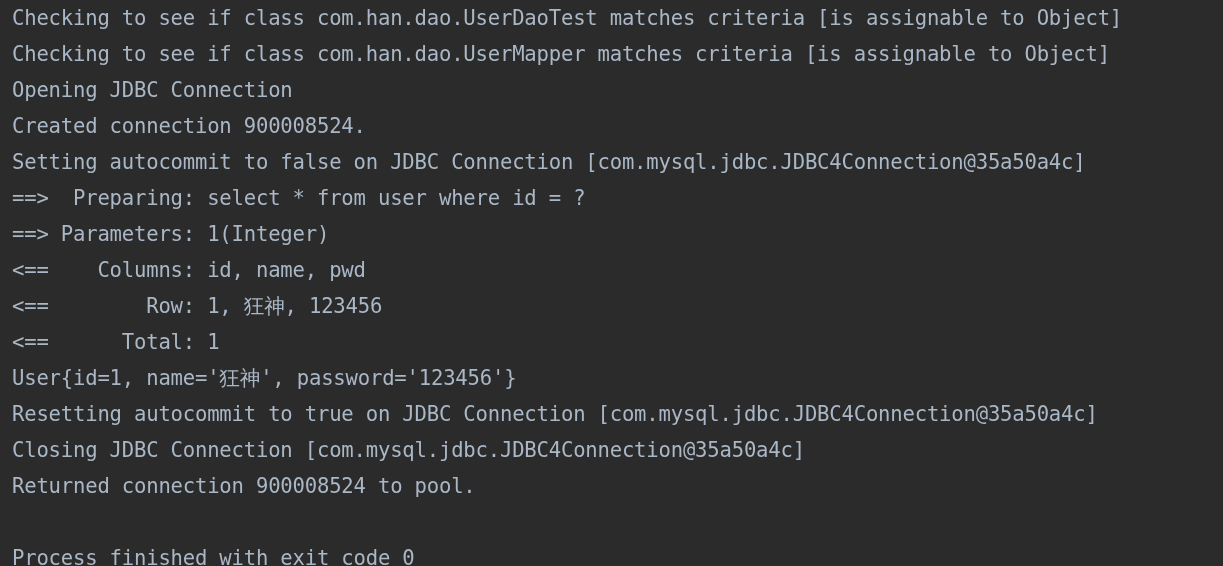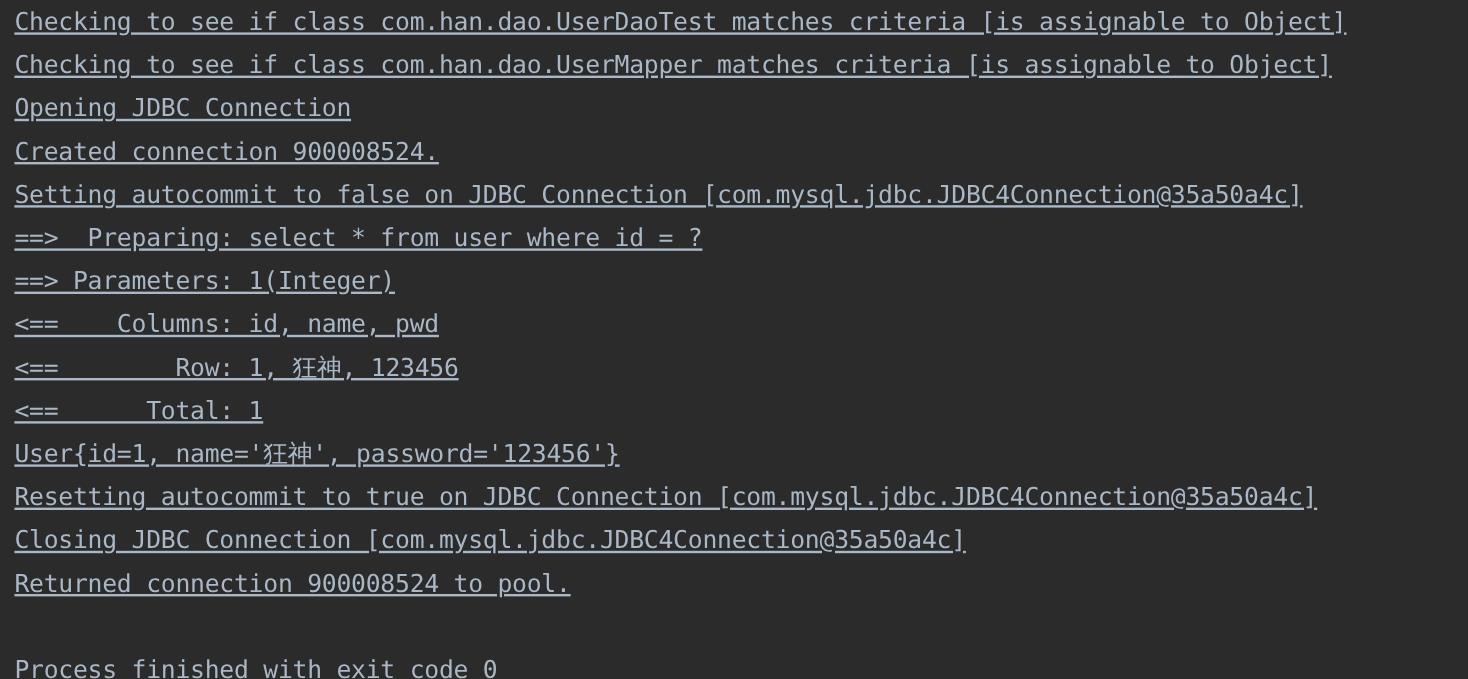--- a/index.html
+++ b/index.html
@@ -29,21 +29,20 @@
     color: #a9b7c6;
     white-space: pre;
     -webkit-font-smoothing: antialiased;
   }
 
   .log-line {
     display: block;
     height: 36px;
     white-space: pre;
     color: #a9b7c6;
-    text-decoration: underline;
   }
 
   .log-line.blank {
     color: transparent;
   }
 </style>
 </head>
 <body>
 
 <div id="console">

